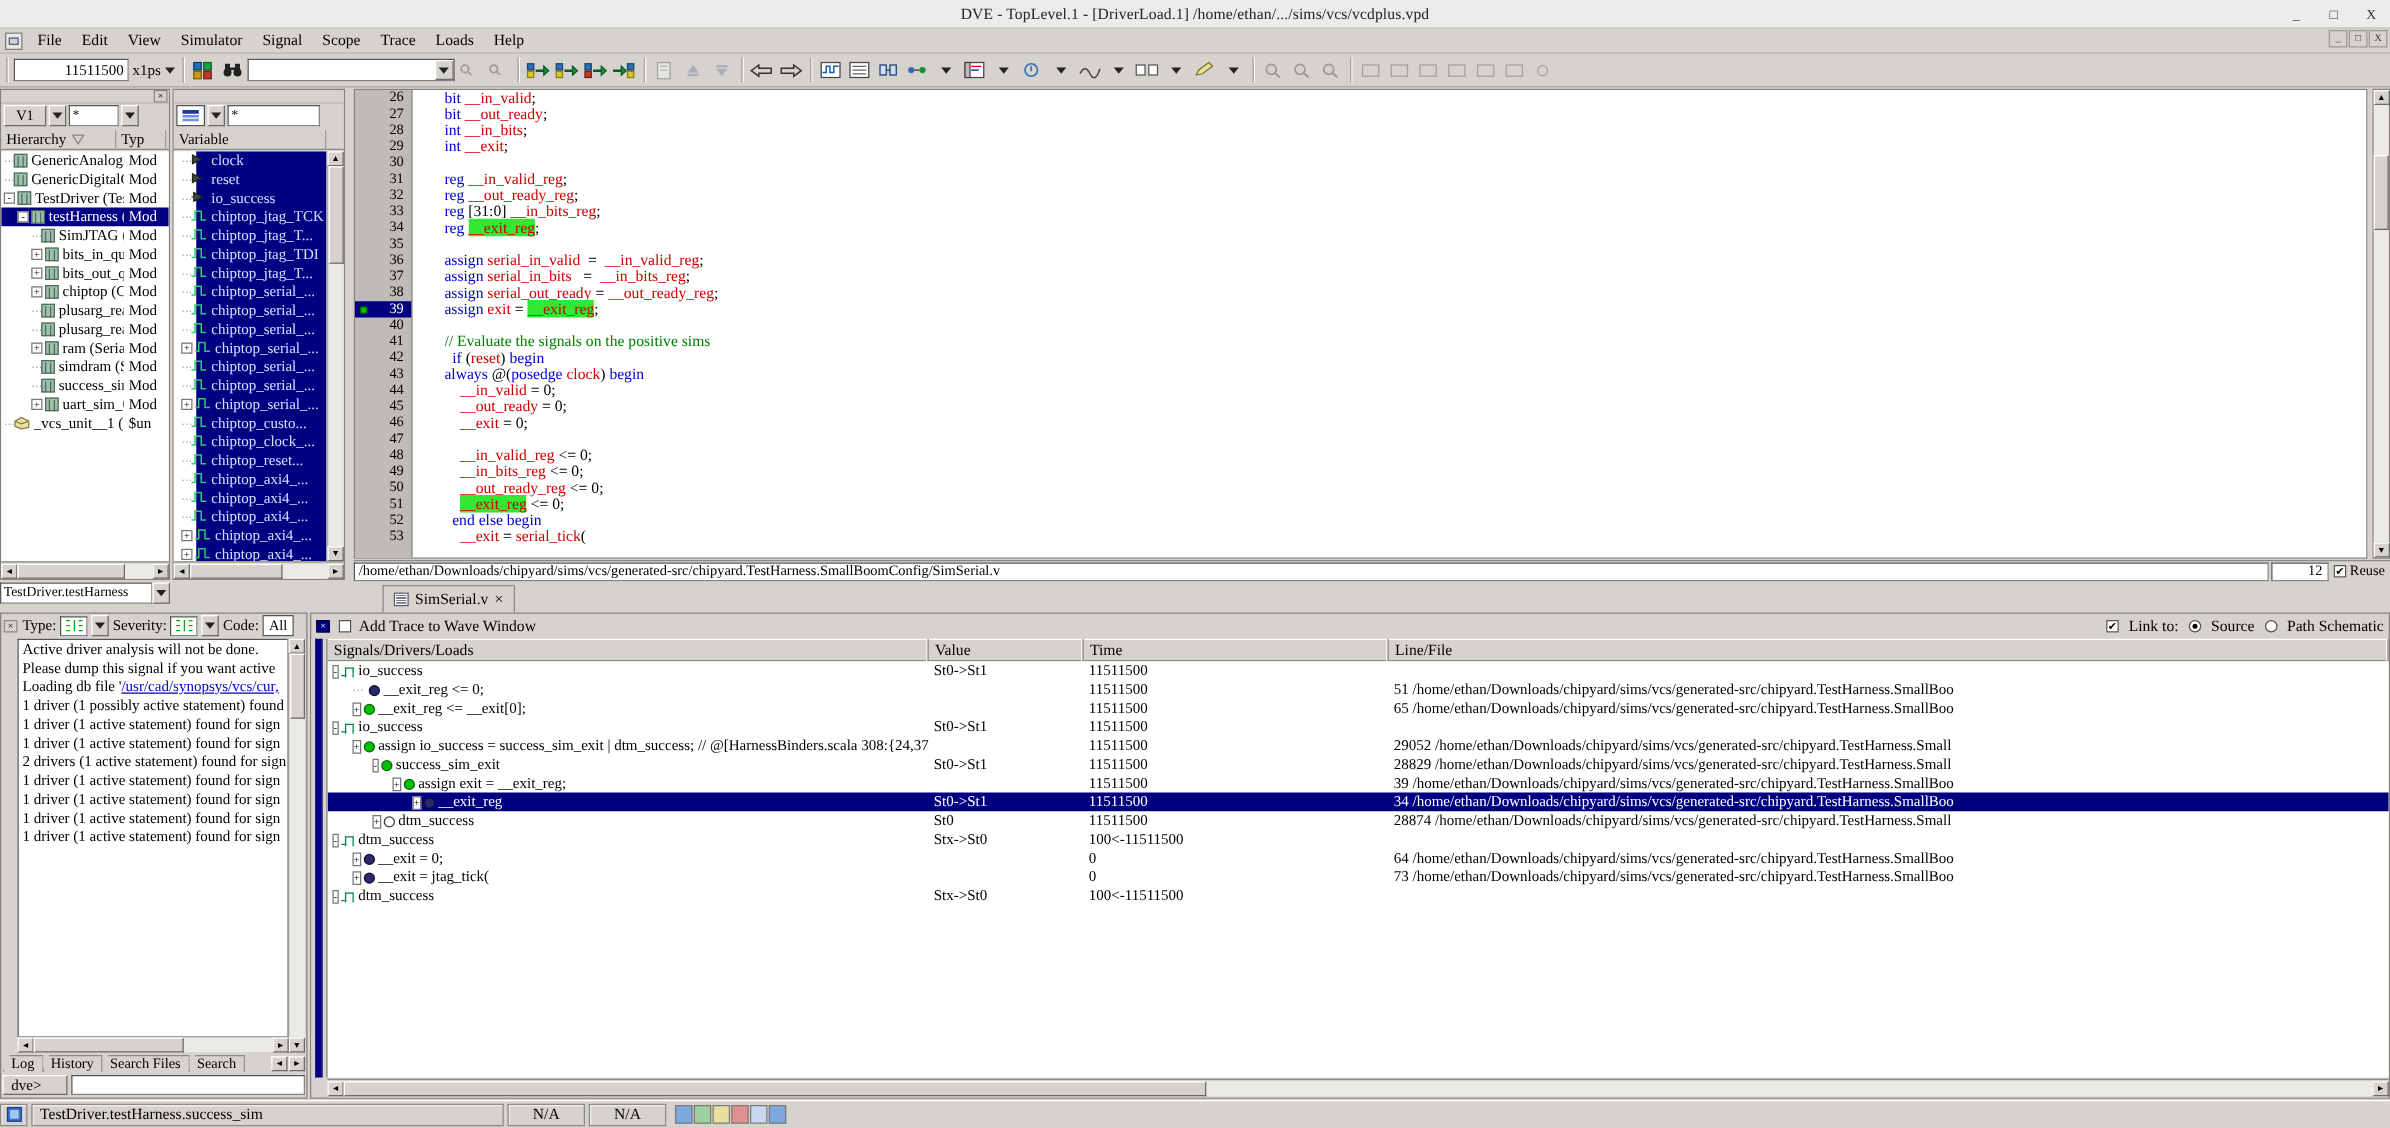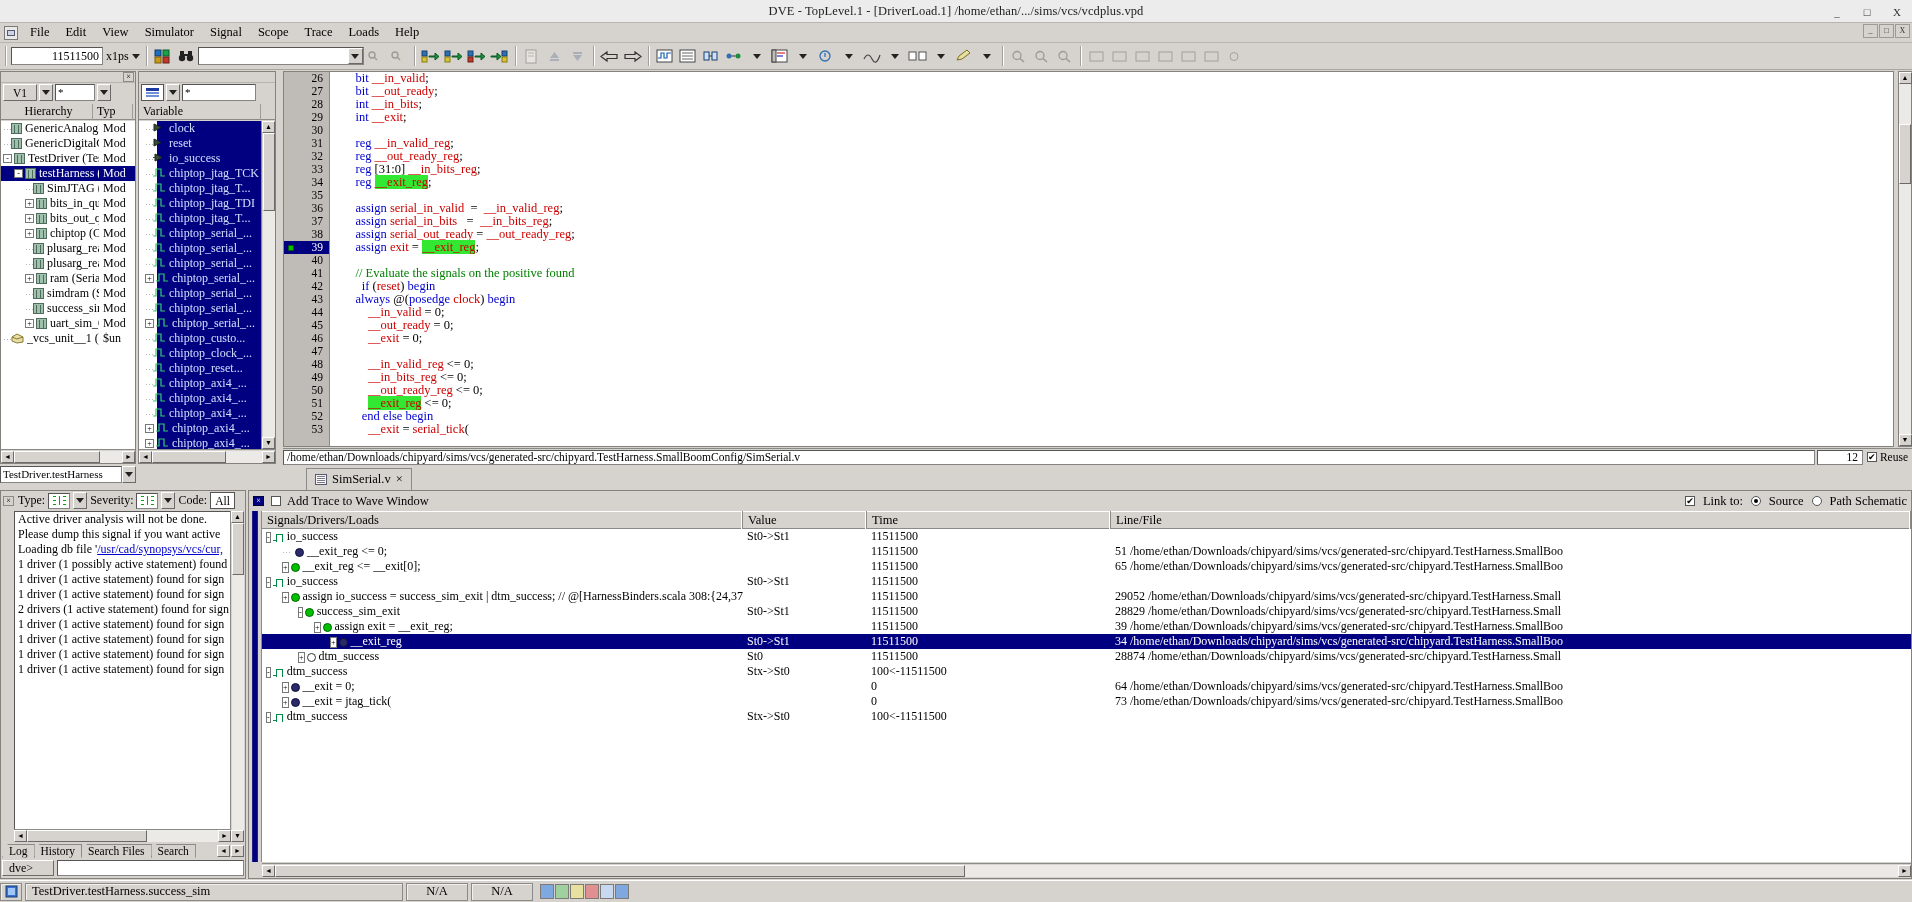--- a/index.html
+++ b/index.html
@@ -458,21 +458,21 @@
           <div class="vbox">V1</div>
           <div class="ddbtn">
               <span class="caret"></span>
             </div>
           <div class="textin" style="width:40px;">*</div>
           <div class="ddbtn">
               <span class="caret"></span>
             </div>
         </div>
         <div class="colhdr">
-          <div class="c" style="width:92px;flex-direction:column;">
+          <div class="c" style="width:92px;">
             <span>Hierarchy</span>
             <svg width="11" height="9" viewBox="0 0 11 9">
                 <path d="M1 1 L10 1 L5.5 8 Z" fill="none" stroke="#888"></path>
               </svg>
           </div>
           <div class="c" style="width:40px;">
             <span>Typ</span>
           </div>
         </div>
         <div class="tree" id="hier-tree" style="position:absolute;left:0;right:0;top:49px;bottom:14px;">
@@ -840,21 +840,21 @@
               <div class="cline"><span class="pth">    </span><span class="kw">reg</span><span class="pth"> </span><span class="id">__in_valid_reg</span><span class="pth">;</span></div>
               <div class="cline"><span class="pth">    </span><span class="kw">reg</span><span class="pth"> </span><span class="id">__out_ready_reg</span><span class="pth">;</span></div>
               <div class="cline"><span class="pth">    </span><span class="kw">reg</span><span class="pth"> [31:0] </span><span class="id">__in_bits_reg</span><span class="pth">;</span></div>
               <div class="cline"><span class="pth">    </span><span class="kw">reg</span><span class="pth"> </span><span class="hl">__exit_reg</span><span class="pth">;</span></div>
               <div class="cline">&nbsp;</div>
               <div class="cline"><span class="pth">    </span><span class="kw">assign</span><span class="pth"> </span><span class="id">serial_in_valid</span><span class="pth">  =  </span><span class="id">__in_valid_reg</span><span class="pth">;</span></div>
               <div class="cline"><span class="pth">    </span><span class="kw">assign</span><span class="pth"> </span><span class="id">serial_in_bits</span><span class="pth">   =  </span><span class="id">__in_bits_reg</span><span class="pth">;</span></div>
               <div class="cline"><span class="pth">    </span><span class="kw">assign</span><span class="pth"> </span><span class="id">serial_out_ready</span><span class="pth"> = </span><span class="id">__out_ready_reg</span><span class="pth">;</span></div>
               <div class="cline"><span class="pth">    </span><span class="kw">assign</span><span class="pth"> </span><span class="id">exit</span><span class="pth"> = </span><span class="hl">__exit_reg</span><span class="pth">;</span></div>
               <div class="cline">&nbsp;</div>
-              <div class="cline"><span class="pth">    </span><span class="cm">// Evaluate the signals on the positive found</span></div>
+              <div class="cline"><span class="pth">    </span><span class="cm">// Evaluate the signals on the positive sims</span></div>
               <div class="cline"><span class="pth">      </span><span class="kw">if</span><span class="pth"> (</span><span class="id">reset</span><span class="pth">) </span><span class="kw">begin</span></div>
               <div class="cline"><span class="pth">    </span><span class="kw">always</span><span class="pth"> @(</span><span class="kw">posedge</span><span class="pth"> </span><span class="id">clock</span><span class="pth">) </span><span class="kw">begin</span></div>
               <div class="cline"><span class="pth">        </span><span class="id">__in_valid</span><span class="pth"> = 0;</span></div>
               <div class="cline"><span class="pth">        </span><span class="id">__out_ready</span><span class="pth"> = 0;</span></div>
               <div class="cline"><span class="pth">        </span><span class="id">__exit</span><span class="pth"> = 0;</span></div>
               <div class="cline">&nbsp;</div>
               <div class="cline"><span class="pth">        </span><span class="id">__in_valid_reg</span><span class="pth"> &lt;= 0;</span></div>
               <div class="cline"><span class="pth">        </span><span class="id">__in_bits_reg</span><span class="pth"> &lt;= 0;</span></div>
               <div class="cline"><span class="pth">        </span><span class="id">__out_ready_reg</span><span class="pth"> &lt;= 0;</span></div>
               <div class="cline"><span class="pth">        </span><span class="hl">__exit_reg</span><span class="pth"> &lt;= 0;</span></div>

